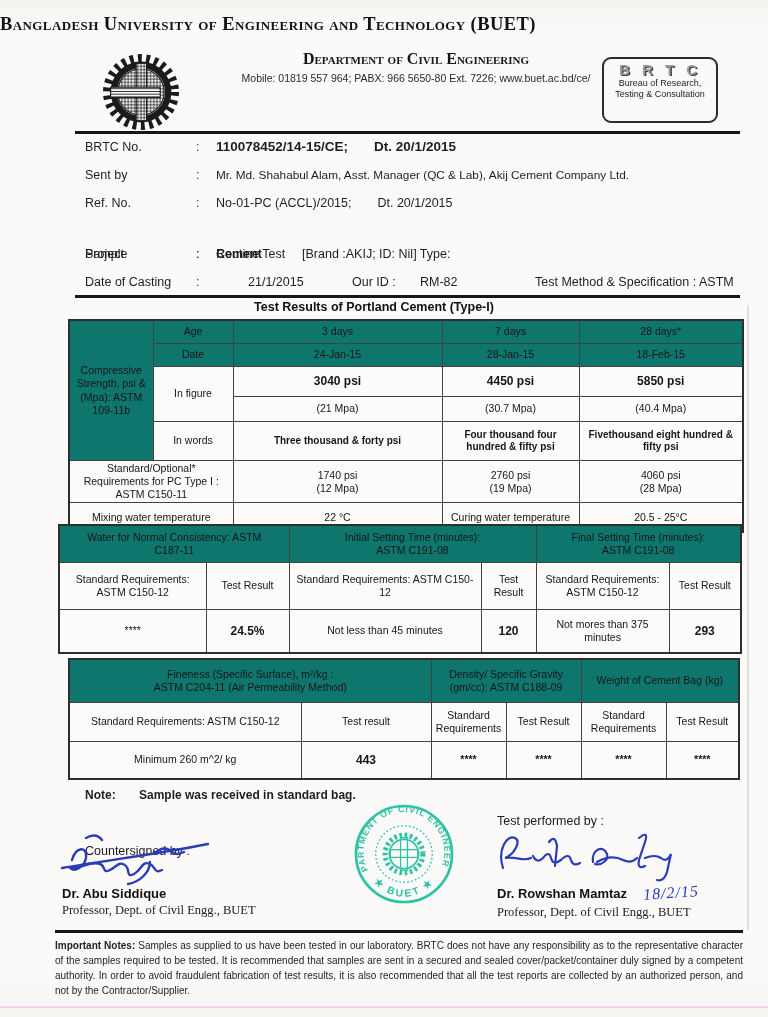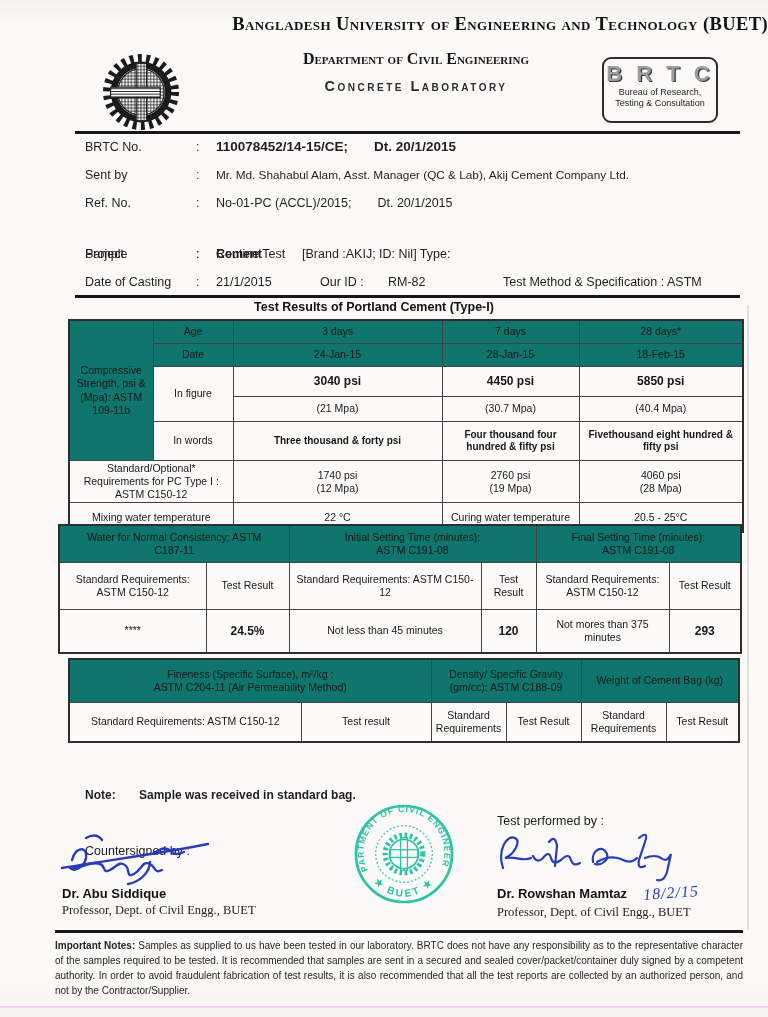--- a/index.html
+++ b/index.html
@@ -2,29 +2,29 @@
 <html><head>
 <meta charset="utf-8">
 <style>
   html,body{margin:0;padding:0;background:#e9e7e3;}
   .page{position:relative;width:768px;height:1017px;margin:0 auto;
     background:linear-gradient(180deg,#f3f2ef 0,#fbfaf8 26px,#fbfaf8 96%,#f6f4f1 100%);
     font-family:"Liberation Sans",sans-serif;color:#1e1e1e;overflow:hidden;}
   .abs{position:absolute;}
   .sc{font-variant:small-caps;}
   
-  .univ{top:14px;left:0;right:0;text-align:right;font-family:"Liberation Serif",serif;
+  .univ{top:14px;left:0;right:0;text-align:left;font-family:"Liberation Serif",serif;
     font-weight:700;font-size:18.5px;letter-spacing:.4px;color:#121212;}
   .dept-block{top:50px;left:190px;width:452px;text-align:center;}
   .dept{font-family:"Liberation Serif",serif;font-weight:700;font-size:16px;color:#161616;}
   .contact{font-size:10.5px;margin-top:4px;color:#2a2a2a;}
   .lab{margin-top:10px;font-weight:700;font-size:14.5px;letter-spacing:2.5px;color:#2b2b2b;}
   .brtc-box{top:57px;left:602px;width:112px;height:60px;border:2px solid #2c2c2c;border-radius:9px;
     text-align:center;padding-top:2px;background:#fbfaf8;}
-  .brtc-letters{font-weight:700;font-size:22px;letter-spacing:4px;color:#9c9c9c;
+  .brtc-letters{font-weight:700;font-size:15px;letter-spacing:4px;color:#9c9c9c;
     text-shadow:1.3px 1.3px 0 #3a3a3a;}
   .brtc-sub{font-size:9px;color:#222;line-height:1.2;}
   .rule{background:#171717;}
   
   .irow{left:85px;height:17px;display:flex;align-items:baseline;font-size:12.5px;}
   .ilabel{width:111px;flex:none;}
   .icolon{width:20px;flex:none;color:#333;}
   .b{font-weight:700;}
   .title{top:300px;left:0;right:20px;text-align:center;font-weight:700;font-size:12.5px;color:#111;}
   
@@ -68,21 +68,21 @@
       <circle cx="50" cy="50" r="38" fill="#1b1b1b"></circle>
       <circle cx="50" cy="50" r="30" fill="#f8f7f5"></circle>
       <circle cx="50" cy="50" r="29" fill="url(#gp)" stroke="#1b1b1b" stroke-width="1.4"></circle>
       <rect x="44" y="14" width="13" height="72" fill="url(#gp)" stroke="#1b1b1b" stroke-width="1.4"></rect>
       <rect x="12" y="44" width="62" height="13" fill="url(#gp2)" stroke="#1b1b1b" stroke-width="1.4"></rect>
     </svg>
   </div>
 
   <div class="abs dept-block">
     <div class="dept sc">Department of Civil Engineering</div>
-    <div class="lab sc">Concrete Laboratory</div>
+    <div class="contact">Mobile: 01819 557 964; PABX: 966 5650-80 Ext. 7226;  www.buet.ac.bd/ce/</div>
   </div>
 
   <div class="abs brtc-box">
     <div class="brtc-letters">B R T C</div>
     <div class="brtc-sub">Bureau of Research,</div>
     <div class="brtc-sub">Testing &amp; Consultation</div>
   </div>
 
   <div class="abs rule" style="top:131px;left:75px;width:665px;height:3px;"></div>
 
@@ -110,21 +110,21 @@
   </div>
   <div class="abs irow" style="top:247px;">
     <span class="ilabel">Sample</span>
     <span class="icolon">:</span>
     <span class="b" style="width:86px;flex:none;">Cement</span>
     <span>[Brand :AKIJ; ID: Nil] Type:</span>
   </div>
   <div class="abs irow" style="top:275px;">
     <span class="ilabel">Date of Casting</span>
     <span class="icolon">:</span>
-    <span style="width:104px;flex:none;">21/1/2015</span>
+    <span style="width:104px;flex:none;margin-left:32px;">21/1/2015</span>
     <span style="width:68px;flex:none;">Our ID :</span>
     <span style="width:115px;flex:none;">RM-82</span>
     <span>Test Method &amp; Specification : ASTM</span>
   </div>
 
   <div class="abs rule" style="top:295px;left:75px;width:665px;height:2.5px;"></div>
 
   <div class="abs title">Test Results of Portland Cement (Type-I)</div>
 
   <table class="abs" style="top:319px;left:68px;width:674px;">
@@ -160,21 +160,21 @@
       <td>(30.7 Mpa)</td>
       <td>(40.4 Mpa)</td>
     </tr>
     <tr>
       <td>In words</td>
       <td class="w" style="height:36px;">Three thousand &amp; forty psi</td>
       <td class="w">Four thousand four hundred &amp; fifty psi</td>
       <td class="w">Fivethousand eight hundred &amp; fifty psi</td>
     </tr>
     <tr>
-      <td colspan="2" style="height:38px;">Standard/Optional* Requirements for PC Type I : ASTM C150-12</td>
+      <td colspan="2" style="height:38px;">Standard/Optional* Requirements for PC Type I : ASTM C150-11</td>
       <td>
         <div>1740 psi</div>
         <div>(12 Mpa)</div>
       </td>
       <td>
         <div>2760 psi</div>
         <div>(19 Mpa)</div>
       </td>
       <td>
         <div>4060 psi</div>
@@ -254,20 +254,28 @@
       </td>
       <td class="gray" colspan="2">Weight of Cement Bag (kg)</td>
     </tr>
     <tr>
       <td style="height:36px;">Standard Requirements: ASTM C150-12</td>
       <td>Test result</td>
       <td>Standard Requirements</td>
       <td>Test Result</td>
       <td>Standard Requirements</td>
       <td>Test Result</td>
+    </tr>
+    <tr>
+      <td style="height:34px;">Minimum 260  m^2/ kg</td>
+      <td class="v">443</td>
+      <td class="b">****</td>
+      <td class="b">****</td>
+      <td class="b">****</td>
+      <td class="b">****</td>
     </tr>
   </tbody>
     </table>
 
   <div class="abs" style="top:788px;left:85px;font-size:12px;font-weight:700;">
     <span>Note:</span>
     <span style="margin-left:20px;">Sample was received in standard bag.</span>
   </div>
 
   <div class="abs cap" style="top:844px;left:85px;text-align:right;">Countersigned by :</div>

